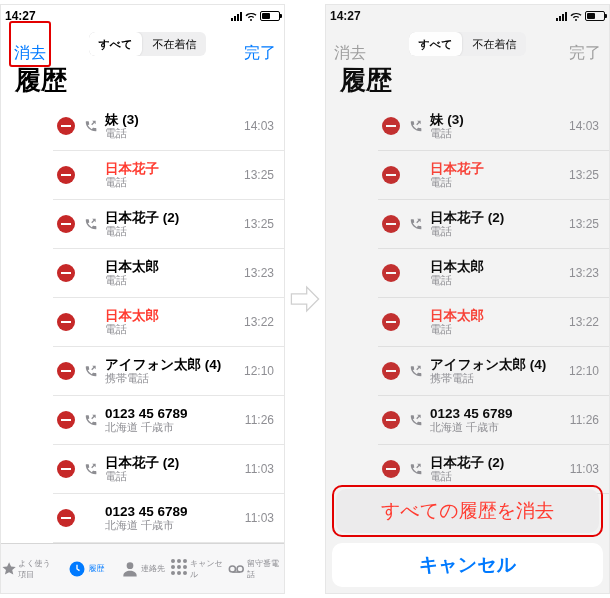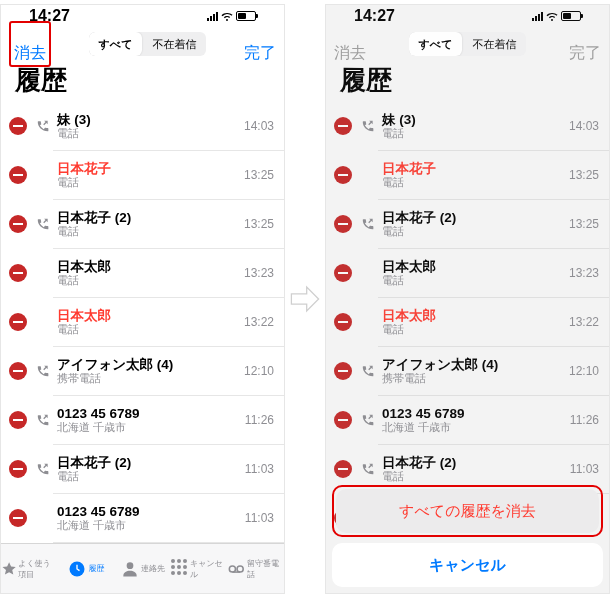--- a/index.html
+++ b/index.html
@@ -2,21 +2,21 @@
 <html><head>
 <meta charset="utf-8">
 <style>
   * { margin: 0; padding: 0; box-sizing: border-box; font-family: -apple-system, "Hiragino Sans", sans-serif; }
   body { width: 610px; height: 598px; display: flex; align-items: center; background: #fff; }
   .phone { width: 285px; height: 590px; background: #fff; display: flex; flex-direction: column; position: relative; border: 1px solid #e6e6e6; }
   .phone.right { background: #f3f3f3; }
   .arrow-wrap { width: 40px; display: flex; align-items: center; justify-content: center; }
   .arrow-svg { width: 34px; height: 34px; }
 
-  .statusbar { height: 22px; display: flex; align-items: center; justify-content: space-between; padding: 0 28px; font-size: 16px; font-weight: 600; }
+  .statusbar { height: 22px; display: flex; align-items: center; justify-content: space-between; padding: 0 4px; font-size: 12px; font-weight: 600; }
   .statusbar .sig { display: flex; align-items: center; gap: 3px; }
   .bars { display: inline-flex; align-items: flex-end; gap: 1px; }
   .bars span { width: 2px; background: #000; display: inline-block; }
   .bars span:nth-child(1){height:3px}.bars span:nth-child(2){height:5px}.bars span:nth-child(3){height:7px}.bars span:nth-child(4){height:9px}
   .wifi { width: 12px; height: 12px; }
   .batt { display: inline-flex; align-items: center; }
   .batt .body { width: 20px; height: 10px; border: 1px solid #000; border-radius: 2px; position: relative; }
   .batt .body::after { content:''; position:absolute; right:-3px; top:2px; width:2px; height:4px; background:#000; border-radius:0 1px 1px 0; }
   .batt .fill { position:absolute; left:1px; top:1px; bottom:1px; width:8px; background:#000; border-radius:1px; }
 
@@ -24,41 +24,41 @@
   .nav-btn { font-size: 16px; color: #007aff; background: none; border: none; margin-top: 19px; }
   .nav-btn.dim { color: #9a9a9a; }
   .seg { display: flex; height: 24px; border-radius: 6px; background: #efeff0; overflow: hidden; font-size: 11px; }
   .seg .seg-item { padding: 0 10px; display: flex; align-items: center; color: #000; }
   .seg .seg-item.active { background: #fff; border-radius: 6px; box-shadow: 0 0 2px rgba(0,0,0,0.15); font-weight: 600; }
   .highlight-box { border: 2.2px solid #e30000; border-radius: 3px; padding: 1px 3px; }
 
   .title { font-size: 26px; font-weight: 700; padding: 2px 14px 4px; }
 
   .list { flex: 1; overflow: hidden; }
-  .row { display: flex; align-items: center; height: 48px; padding: 0 10px 0 8px; background: inherit; }
+  .row { display: flex; align-items: center; height: 48px; padding: 0 10px 0 8px; background: inherit; margin-left: 48px; }
   .sep { height: 1px; background: #e6e6e6; margin-left: 52px; }
   .del { width: 18px; height: 18px; border-radius: 50%; background: #c62828; display: flex; align-items: center; justify-content: center; flex-shrink: 0; }
   .del::before { content:''; width:10px; height:2px; background:#fff; }
   .callicon { width: 16px; display: flex; justify-content: center; margin: 0 6px 0 8px; color: #8e8e93; }
   .callicon.hidden { visibility: hidden; }
   .info { flex: 1; display: flex; flex-direction: column; justify-content: center; line-height: 1.15; }
   .name { font-size: 13.5px; font-weight: 600; color: #000; }
   .name.missed { color: #ff3b30; }
   .sub { font-size: 11px; color: #8e8e93; }
   .time { font-size: 12px; color: #8e8e93; }
 
   .tabbar { height: 50px; border-top: 1px solid #d6d6d6; display: flex; background: #f7f7f8; }
   .tab { flex: 1; display: flex; flex-direction: row; align-items: center; justify-content: center; gap: 1px; font-size: 8px; color: #8e8e93; }
   .tab.active { color: #007aff; }
   .tab svg, .tab .ticon { width: 20px; height: 20px; }
   .keypad-dots { display: grid; grid-template-columns: repeat(3, 4px); grid-template-rows: repeat(3, 4px); gap: 2px; }
   .keypad-dots span { width: 4px; height: 4px; border-radius: 50%; background: #8e8e93; }
 
   .sheet { position: absolute; left: 6px; right: 6px; bottom: 6px; display: flex; flex-direction: column; gap: 6px; }
-  .sheet-btn { height: 44px; border-radius: 10px; background: #f3f3f4; display:flex; align-items:center; justify-content:center; font-size: 15px; }
+  .sheet-btn { height: 44px; border-radius: 10px; background: #f3f3f4; display:flex; align-items:center; justify-content:center; font-size: 19px; }
   .sheet-btn.destructive { color: #ff3b30; background: #ecebec; }
   .sheet-btn.cancel { color: #007aff; font-weight: 600; background: #fff; }
   .sheet-highlight { border: 2.5px solid #e30000; border-radius: 10px; padding: 2px; }
   .phone.right .list { filter: brightness(0.97); }
   .phone.right .row, .phone.right .title, .phone.right .navbar, .phone.right .statusbar { opacity: 0.95; }
 </style>
 </head>
 <body>
 
 <div class="phone">

